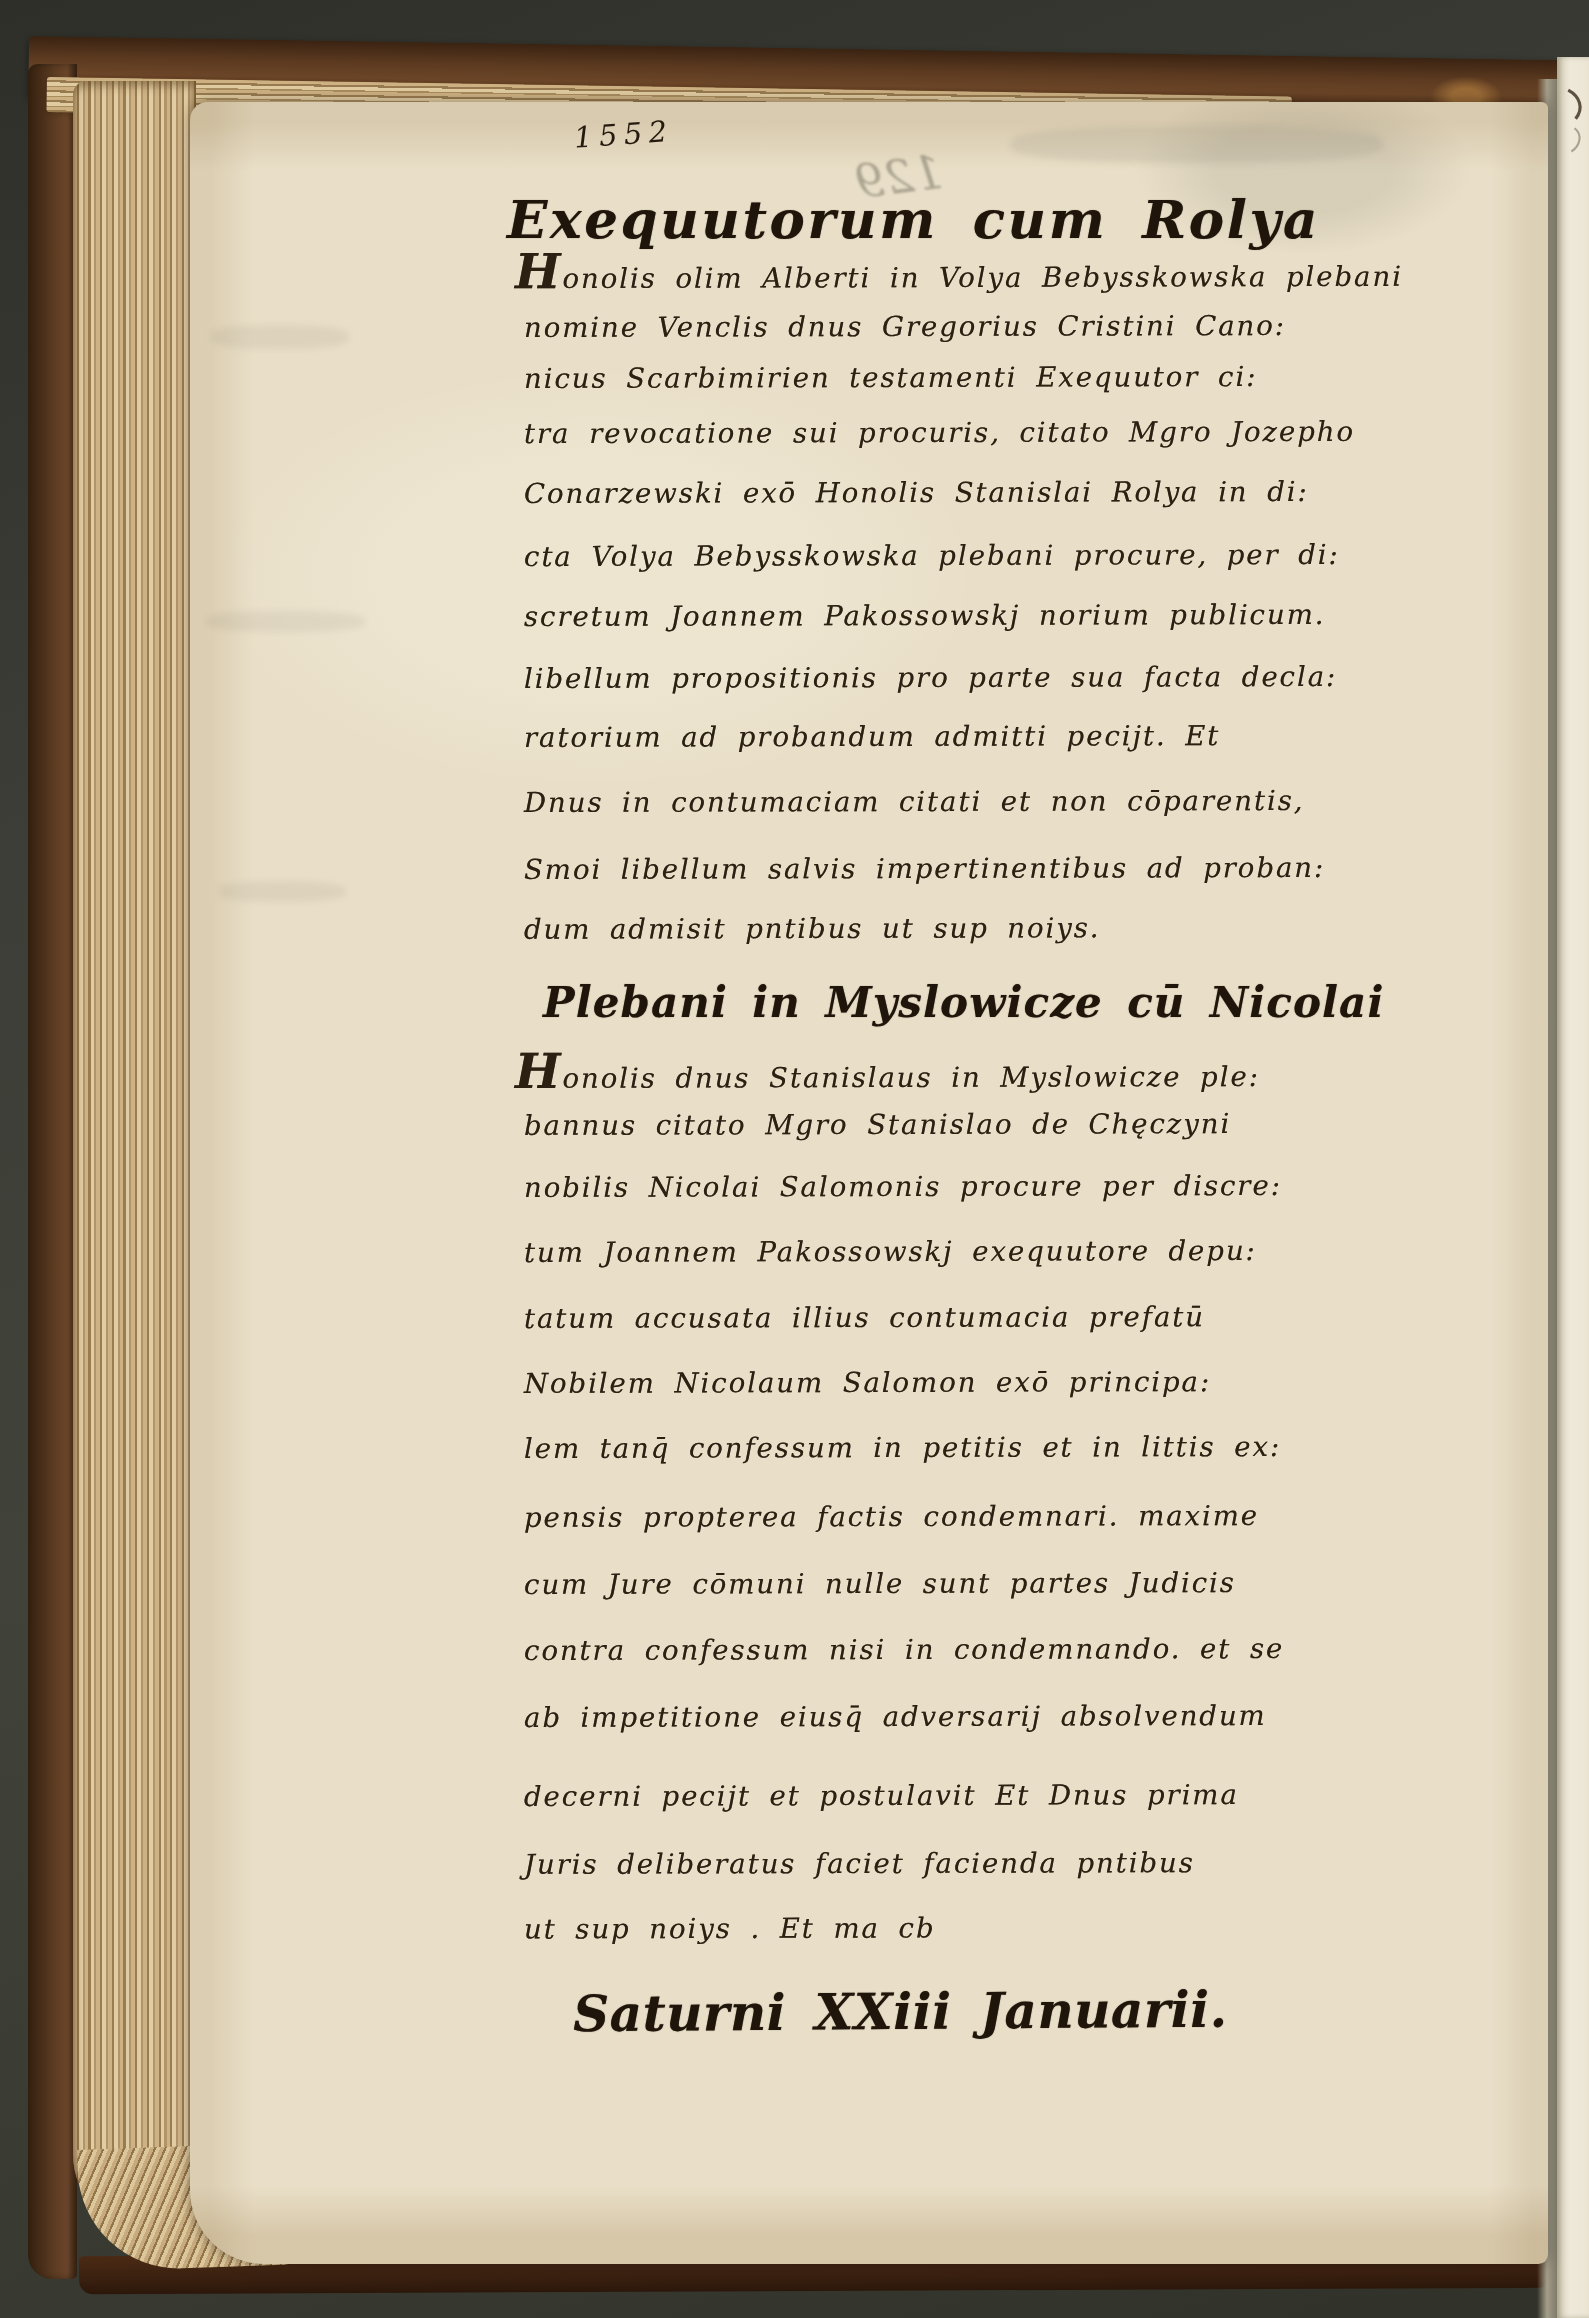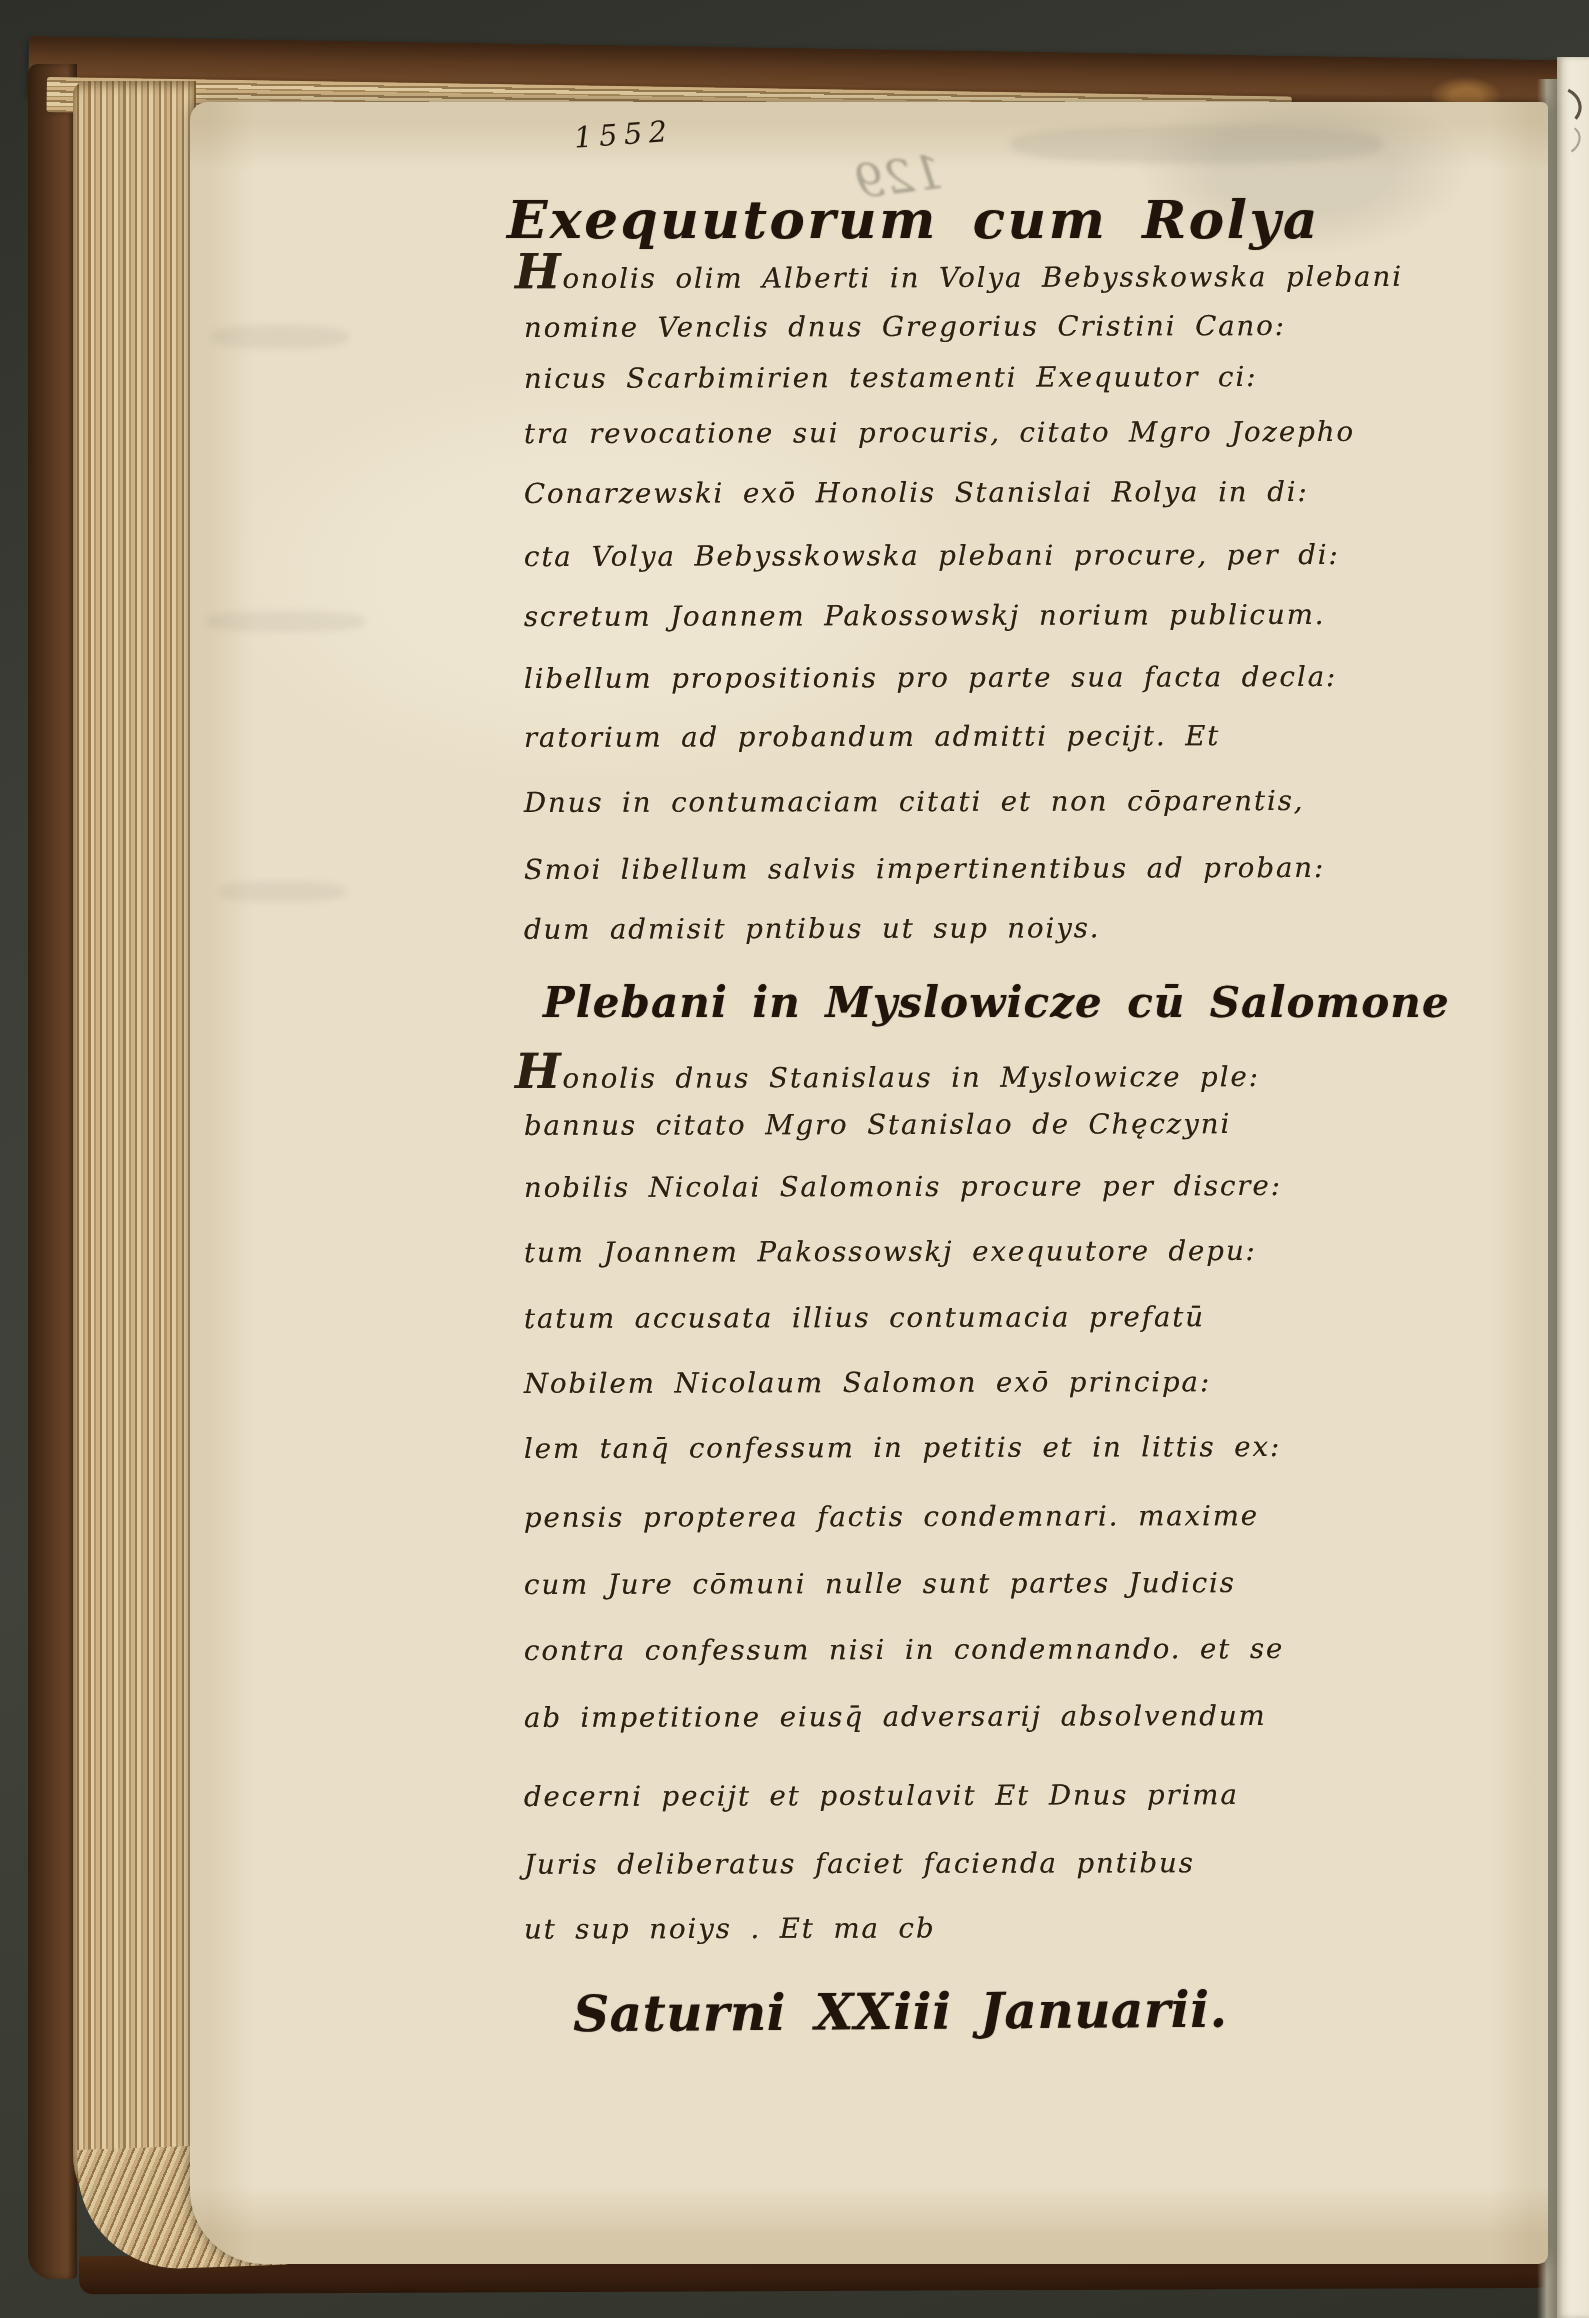--- a/index.html
+++ b/index.html
@@ -145,21 +145,21 @@
     <div class="line" style="top:314px">tra revocatione sui procuris, citato Mgro Jozepho</div>
     <div class="line" style="top:374px">Conarzewski exō Honolis Stanislai Rolya in di:</div>
     <div class="line" style="top:437px">cta Volya Bebysskowska plebani procure, per di:</div>
     <div class="line" style="top:497px">scretum Joannem Pakossowskj norium publicum.</div>
     <div class="line" style="top:559px">libellum propositionis pro parte sua facta decla:</div>
     <div class="line" style="top:618px">ratorium ad probandum admitti pecijt. Et</div>
     <div class="line" style="top:683px">Dnus in contumaciam citati et non cōparentis,</div>
     <div class="line" style="top:750px">Smoi libellum salvis impertinentibus ad proban:</div>
     <div class="line" style="top:810px">dum admisit pntibus ut sup noiys.</div>
 
-    <div class="heading h2">Plebani in Myslowicze cū Salomone</div>
+    <div class="heading h2">Plebani in Myslowicze cū Nicolai</div>
 
     <div class="line lead" style="top:954px">Honolis dnus Stanislaus in Myslowicze ple:</div>
     <div class="line" style="top:1006px">bannus citato Mgro Stanislao de Chęczyni</div>
     <div class="line" style="top:1068px">nobilis Nicolai Salomonis procure per discre:</div>
     <div class="line" style="top:1133px">tum Joannem Pakossowskj exequutore depu:</div>
     <div class="line" style="top:1199px">tatum accusata illius contumacia prefatū</div>
     <div class="line" style="top:1264px">Nobilem Nicolaum Salomon exō principa:</div>
     <div class="line" style="top:1329px">lem tanq̄ confessum in petitis et in littis ex:</div>
     <div class="line" style="top:1398px">pensis propterea factis condemnari. maxime</div>
     <div class="line" style="top:1465px">cum Jure cōmuni nulle sunt partes Judicis</div>

